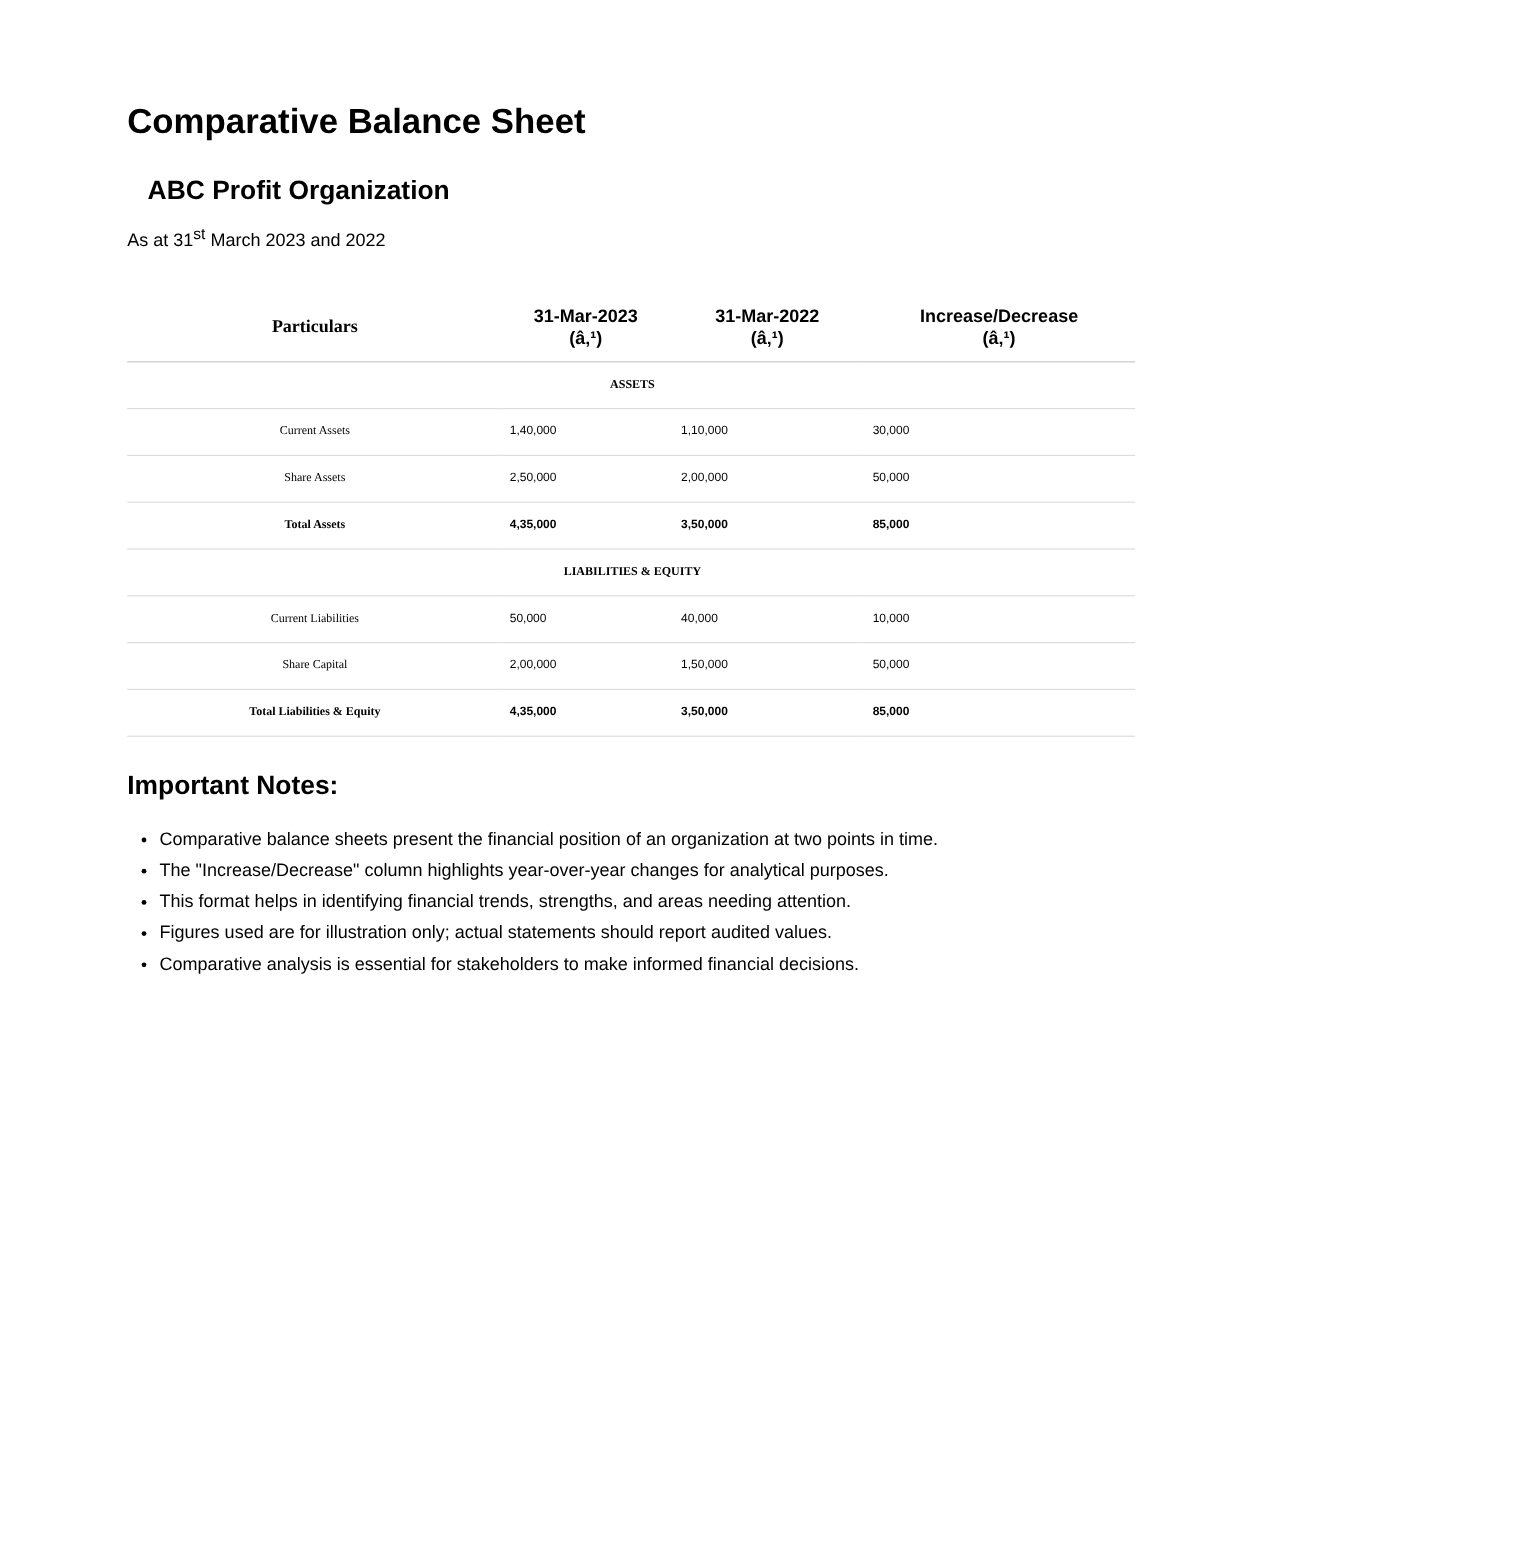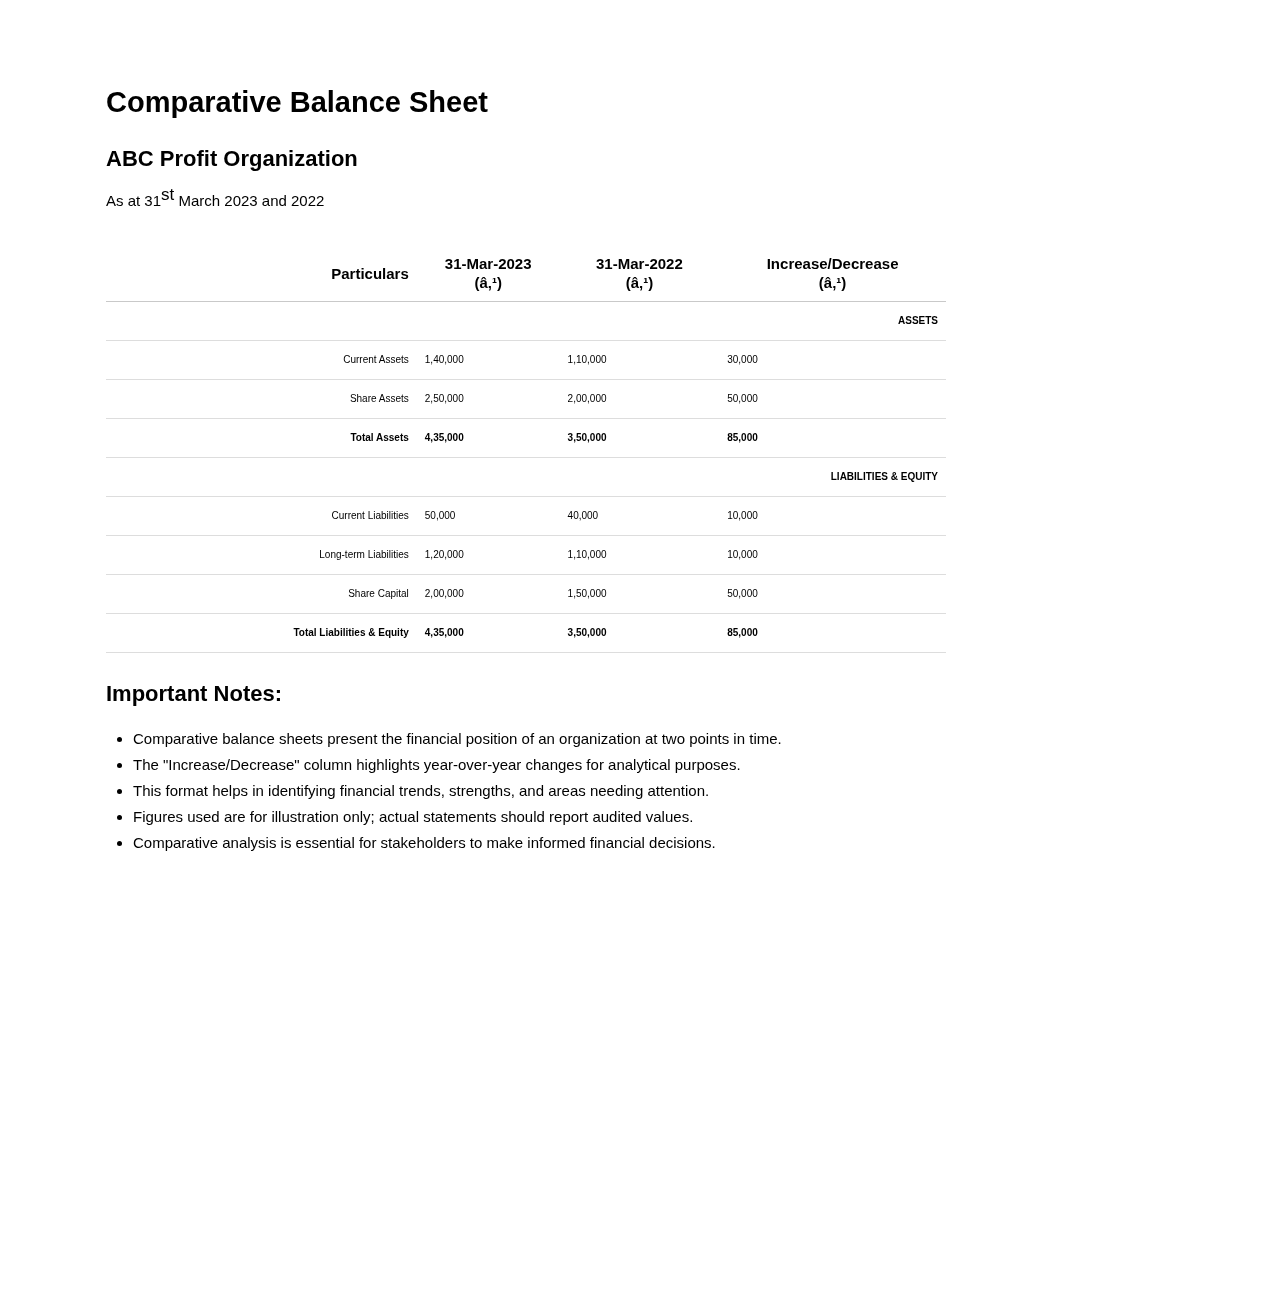--- a/index.html
+++ b/index.html
@@ -23,29 +23,29 @@
   h1.doc-title {
     font-size: 29px;
     line-height: 32px;
     font-weight: bold;
     margin: 0;
   }
   h2.org-name {
     font-size: 22px;
     line-height: 25px;
     font-weight: bold;
-    margin: 28px 0 0 0;
+    margin: 28px 0 0 17px;
   }
   p.dateline {
     font-size: 15px;
     line-height: 18px;
     margin: 21px 0 0 0;
   }
   p.dateline sup {
-    font-size: 17px;
+    font-size: 13px;
     line-height: 0;
   }
   table.bs-table {
     width: 100%;
     border-collapse: collapse;
     table-layout: fixed;
     margin-top: 36px;
   }
   table.bs-table col.c-label  { width: 37%; }
   table.bs-table col.c-2023   { width: 17%; }
@@ -64,22 +64,23 @@
   .bs-table tbody tr {
     border-bottom: 1px solid #dddddd;
   }
   .bs-table td {
     font-size: 10px;
     line-height: 18px;
     padding: 10px 8px;
     vertical-align: middle;
   }
   .bs-table .left {
-    text-align: right;
+    text-align: center;
     padding-left: 10px;
+    font-family: Liberation Serif, serif;
   }
   .bs-table .num {
   }
   .bs-table th .unit {
     display: block;
   }
   .bs-table tr.section td,
   .bs-table tr.total td {
     font-weight: bold;
   }
@@ -160,26 +161,20 @@
         <tr class="section">
           <td colspan="4" class="left">LIABILITIES &amp; EQUITY</td>
         </tr>
         <tr class="data">
           <td class="left">Current Liabilities</td>
           <td class="num">50,000</td>
           <td class="num">40,000</td>
           <td class="num">10,000</td>
         </tr>
         <tr class="data">
-          <td class="left">Long-term Liabilities</td>
-          <td class="num">1,20,000</td>
-          <td class="num">1,10,000</td>
-          <td class="num">10,000</td>
-        </tr>
-        <tr class="data">
           <td class="left">Share Capital</td>
           <td class="num">2,00,000</td>
           <td class="num">1,50,000</td>
           <td class="num">50,000</td>
         </tr>
         <tr class="total">
           <td class="left">Total Liabilities &amp; Equity</td>
           <td class="num">4,35,000</td>
           <td class="num">3,50,000</td>
           <td class="num">85,000</td>

